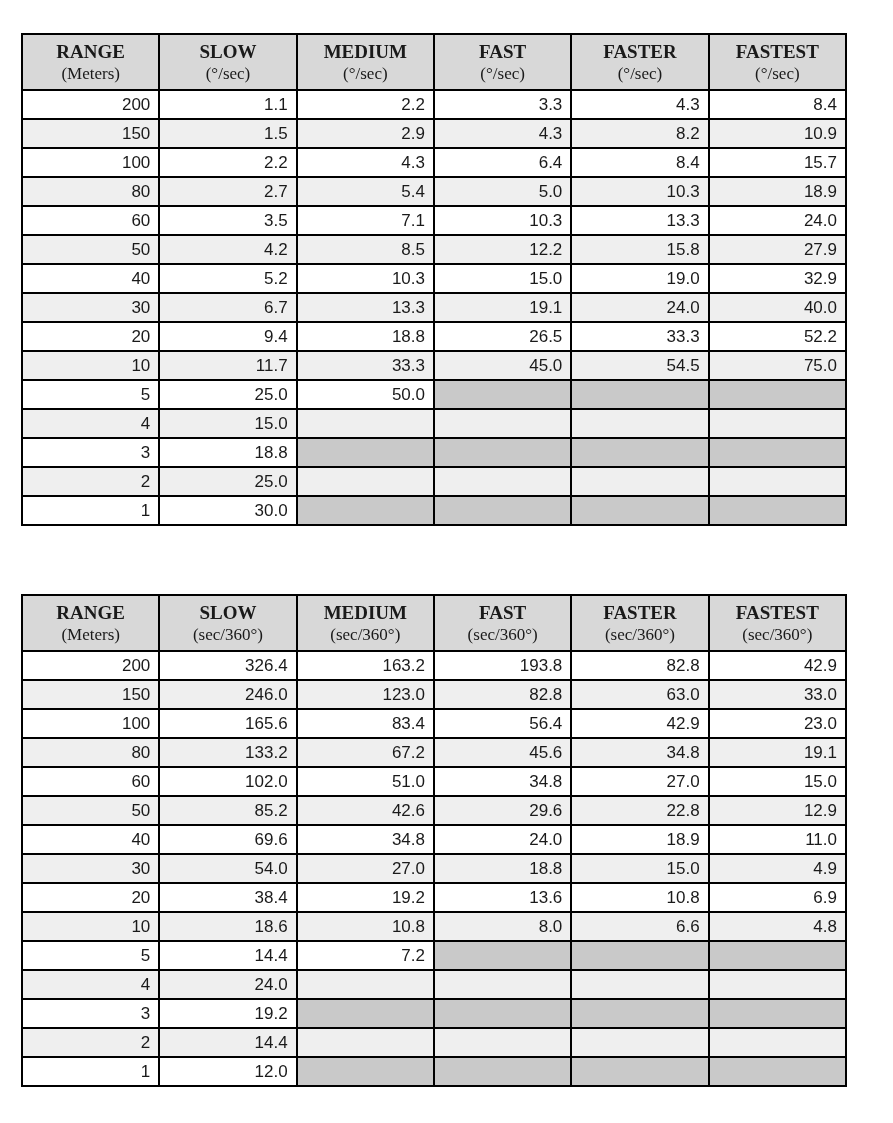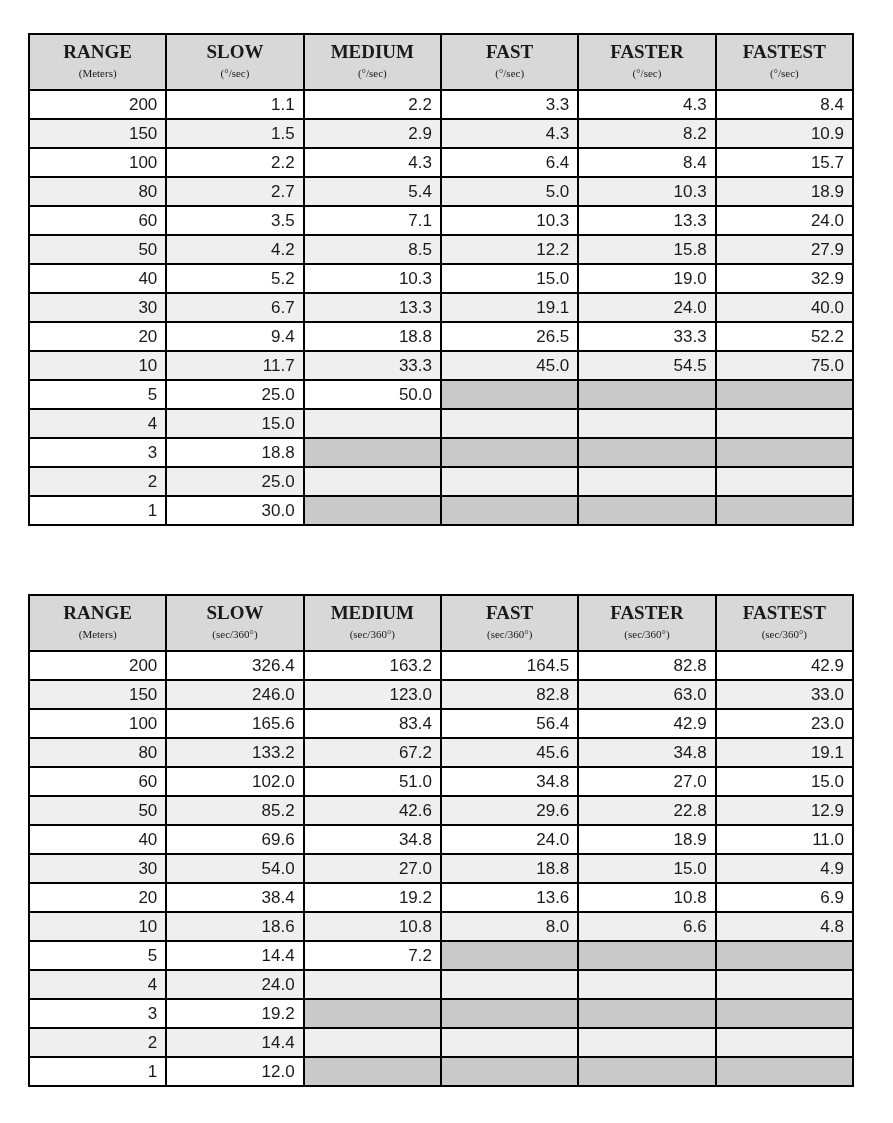--- a/index.html
+++ b/index.html
@@ -17,21 +17,21 @@
     position: absolute;
     top: 0; left: 0;
     width: 893px;
     height: 1123px;
     background: #ffffff;
   }
   table.doc-table {
     border-collapse: collapse;
     table-layout: fixed;
     width: 826px;
-    margin-left: 28px;
+    margin-left: 21px;
     border: 2px solid #000000;
   }
   #table-0 { margin-top: 33px; }
   #table-1 { margin-top: 68px; }
   table.doc-table th,
   table.doc-table td {
     border: 2px solid #000000;
     box-sizing: border-box;
   }
   table.doc-table th {
@@ -43,21 +43,21 @@
     padding: 4px 0 5px 0;
     height: 56px;
   }
   .col-label {
     font-weight: bold;
     font-size: 19px;
     line-height: 23px;
     color: #1a1a1a;
   }
   .col-unit {
-    font-size: 11px;
+    font-size: 17px;
     line-height: 21px;
     color: #1a1a1a;
   }
   table.doc-table td {
     font-family: "Liberation Sans", sans-serif;
     font-size: 17px;
     color: #1a1a1a;
     text-align: right;
     vertical-align: middle;
     height: 29px;
@@ -256,21 +256,21 @@
             <div class="col-label">FASTEST</div>
             <div class="col-unit">(sec/360°)</div>
           </th>
         </tr>
     </thead>
     <tbody>
         <tr>
           <td>200</td>
           <td>326.4</td>
           <td>163.2</td>
-          <td>164.5</td>
+          <td>193.8</td>
           <td>82.8</td>
           <td>42.9</td>
         </tr>
         <tr class="stripe">
           <td>150</td>
           <td>246.0</td>
           <td>123.0</td>
           <td>82.8</td>
           <td>63.0</td>
           <td>33.0</td>

